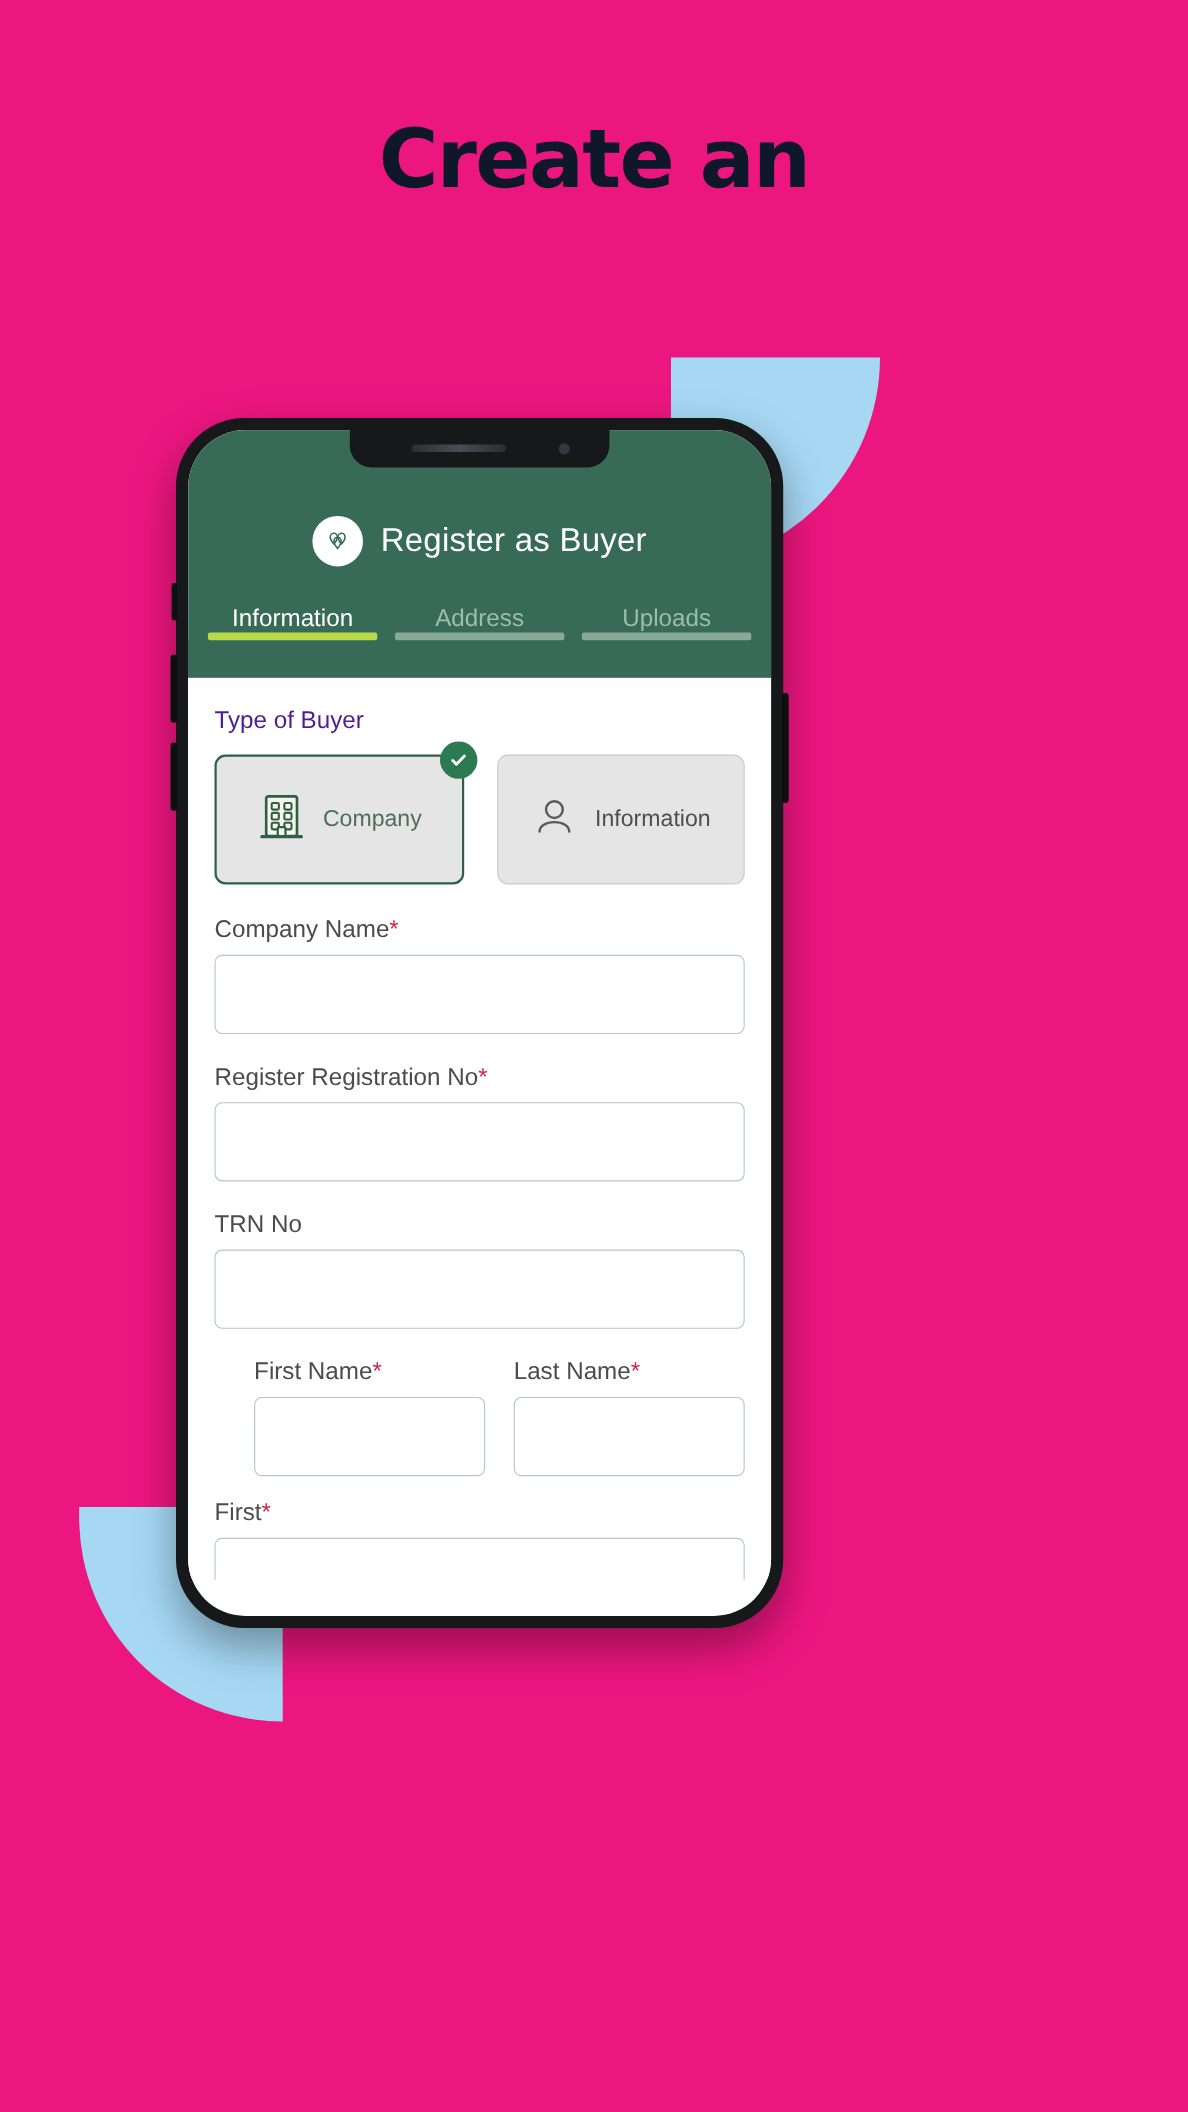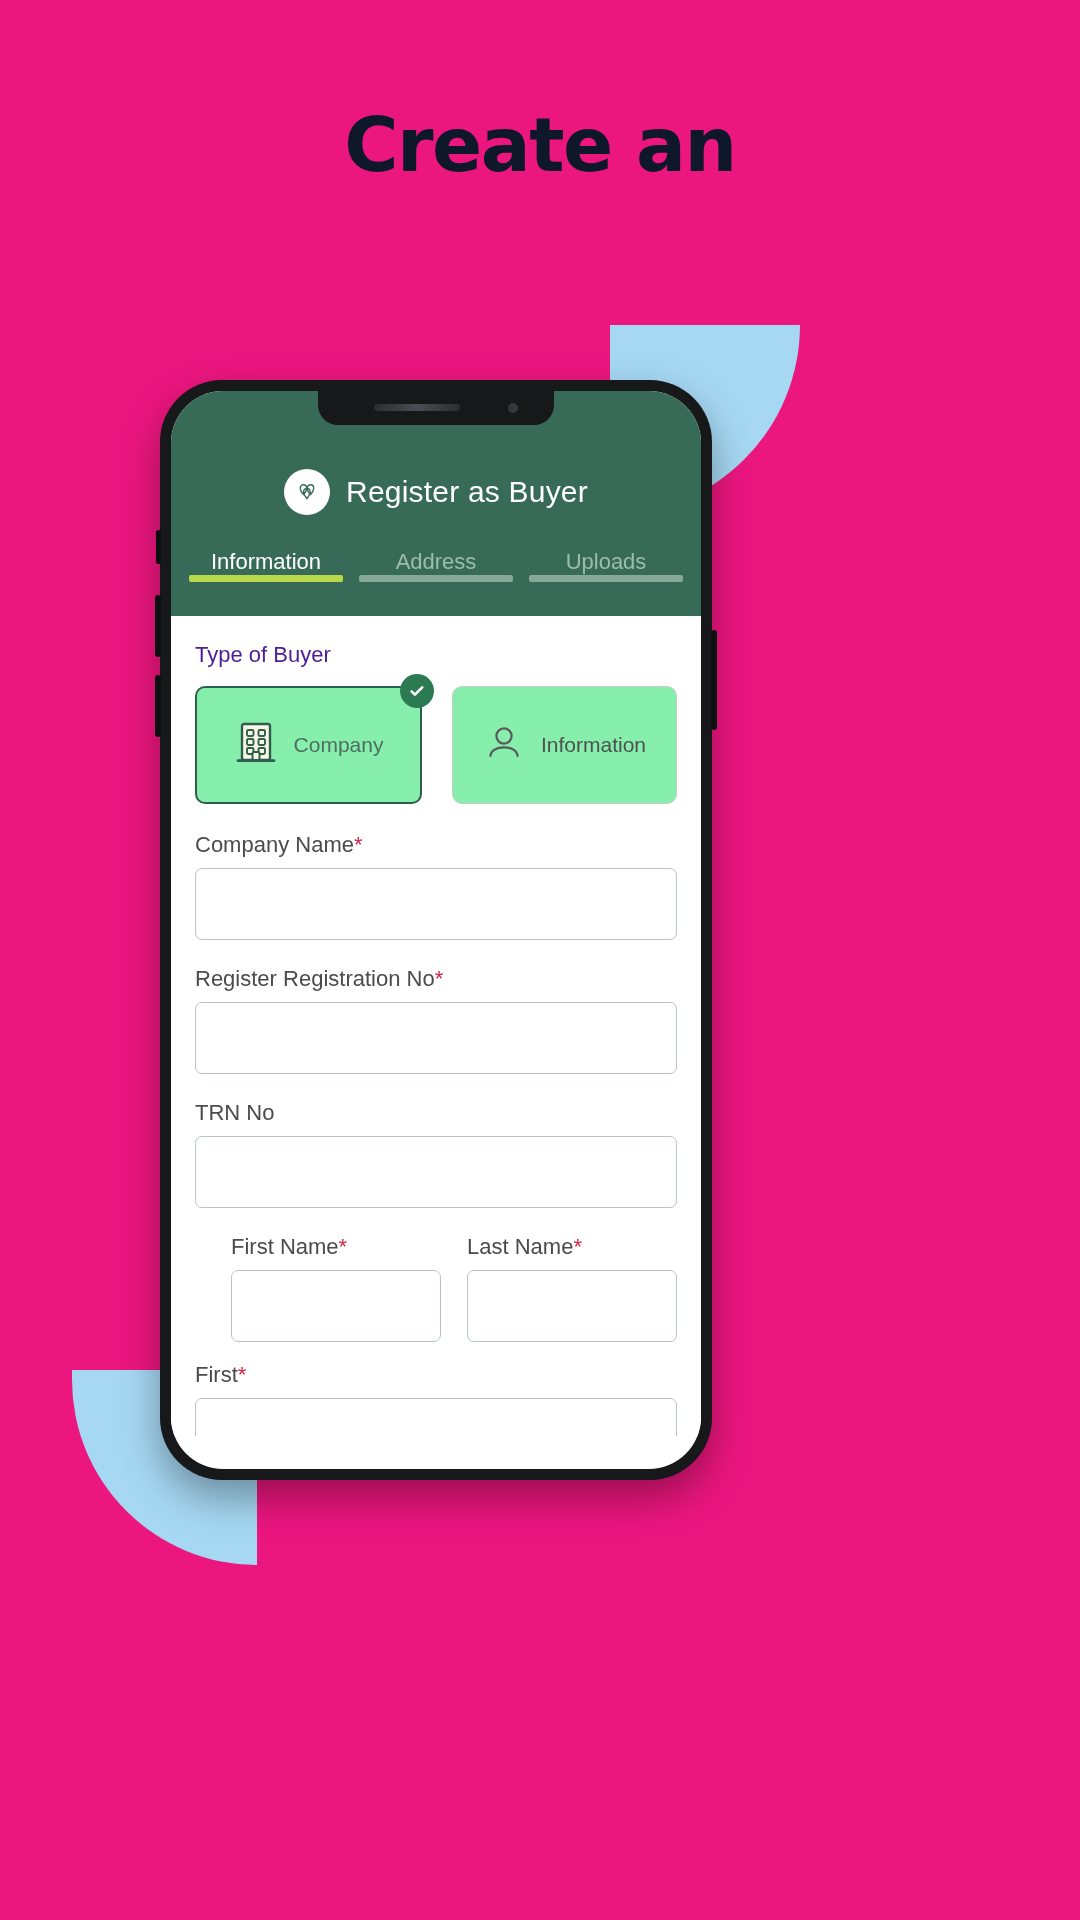--- a/index.html
+++ b/index.html
@@ -117,21 +117,21 @@
     overflow:hidden;
   }
   .section-label {
     font-size:22px; color:#4c1d95; margin-bottom:18px;
   }
   #buyer-types { display:flex; gap:30px; margin-bottom:28px; }
   .buyer-card {
     flex:1; height:118px;
     border-radius:10px;
     display:flex; align-items:center; justify-content:center;
-    gap:16px; position:relative; background:#86efac;
+    gap:16px; position:relative; background:#e5e5e5;
   }
   .buyer-card.selected { border:2px solid #2f5e4c; }
   .buyer-card.unselected { border:1.5px solid #c9c9c9; }
   .buyer-card-label { font-size:21px; color:#4f4f4f; }
   .buyer-card.selected .buyer-card-label { color:#4f6d60; }
   #check-badge {
     position:absolute; top:-14px; right:-14px;
     width:34px; height:34px; border-radius:50%;
     background:#2c7a52;
     display:flex; align-items:center; justify-content:center;

